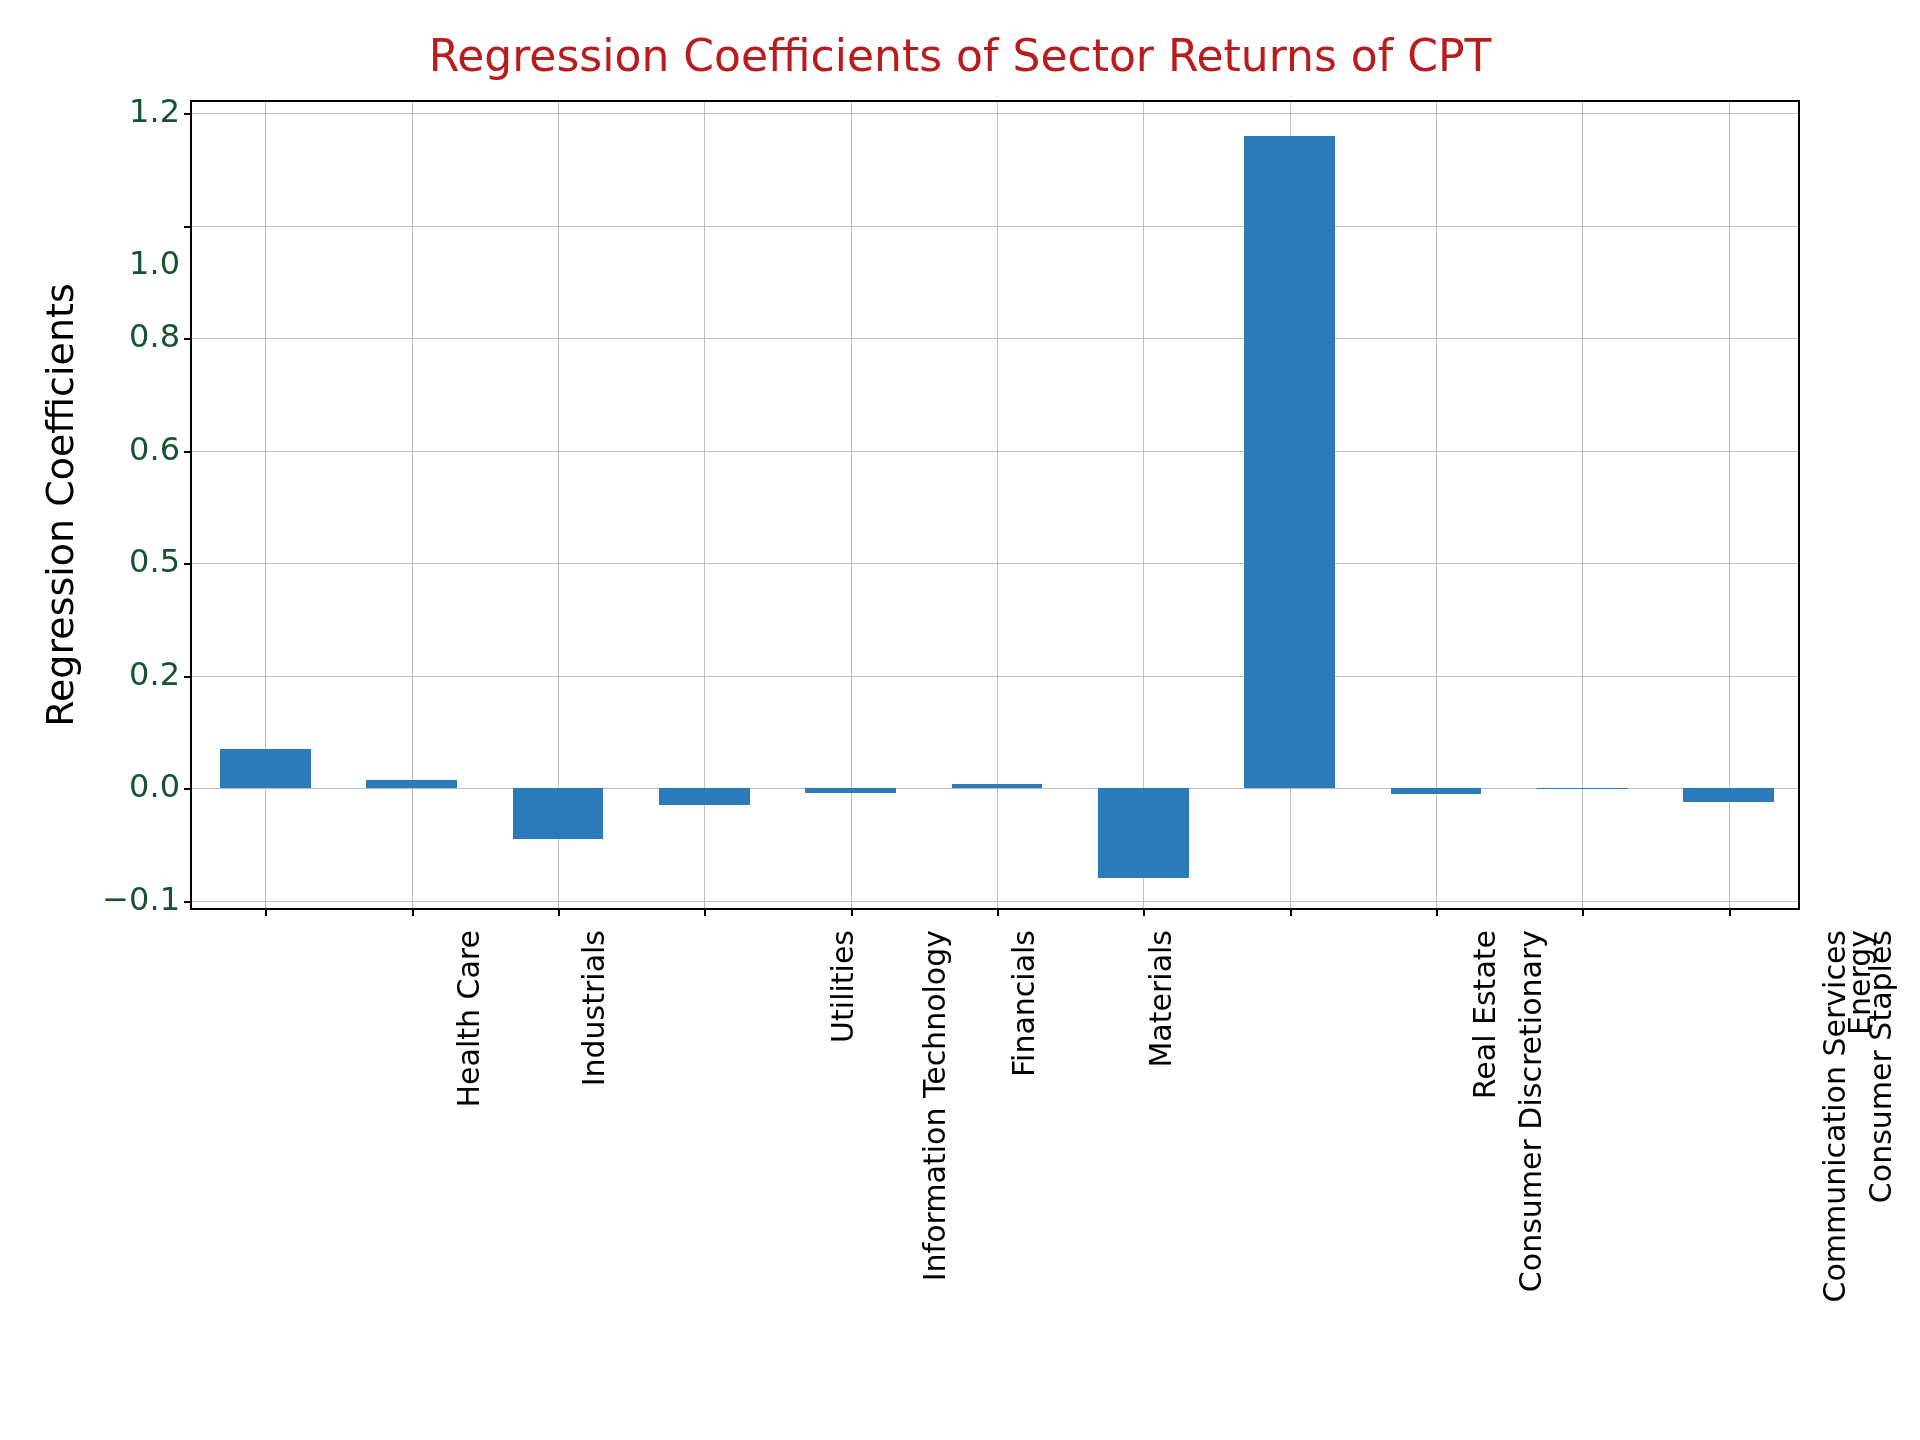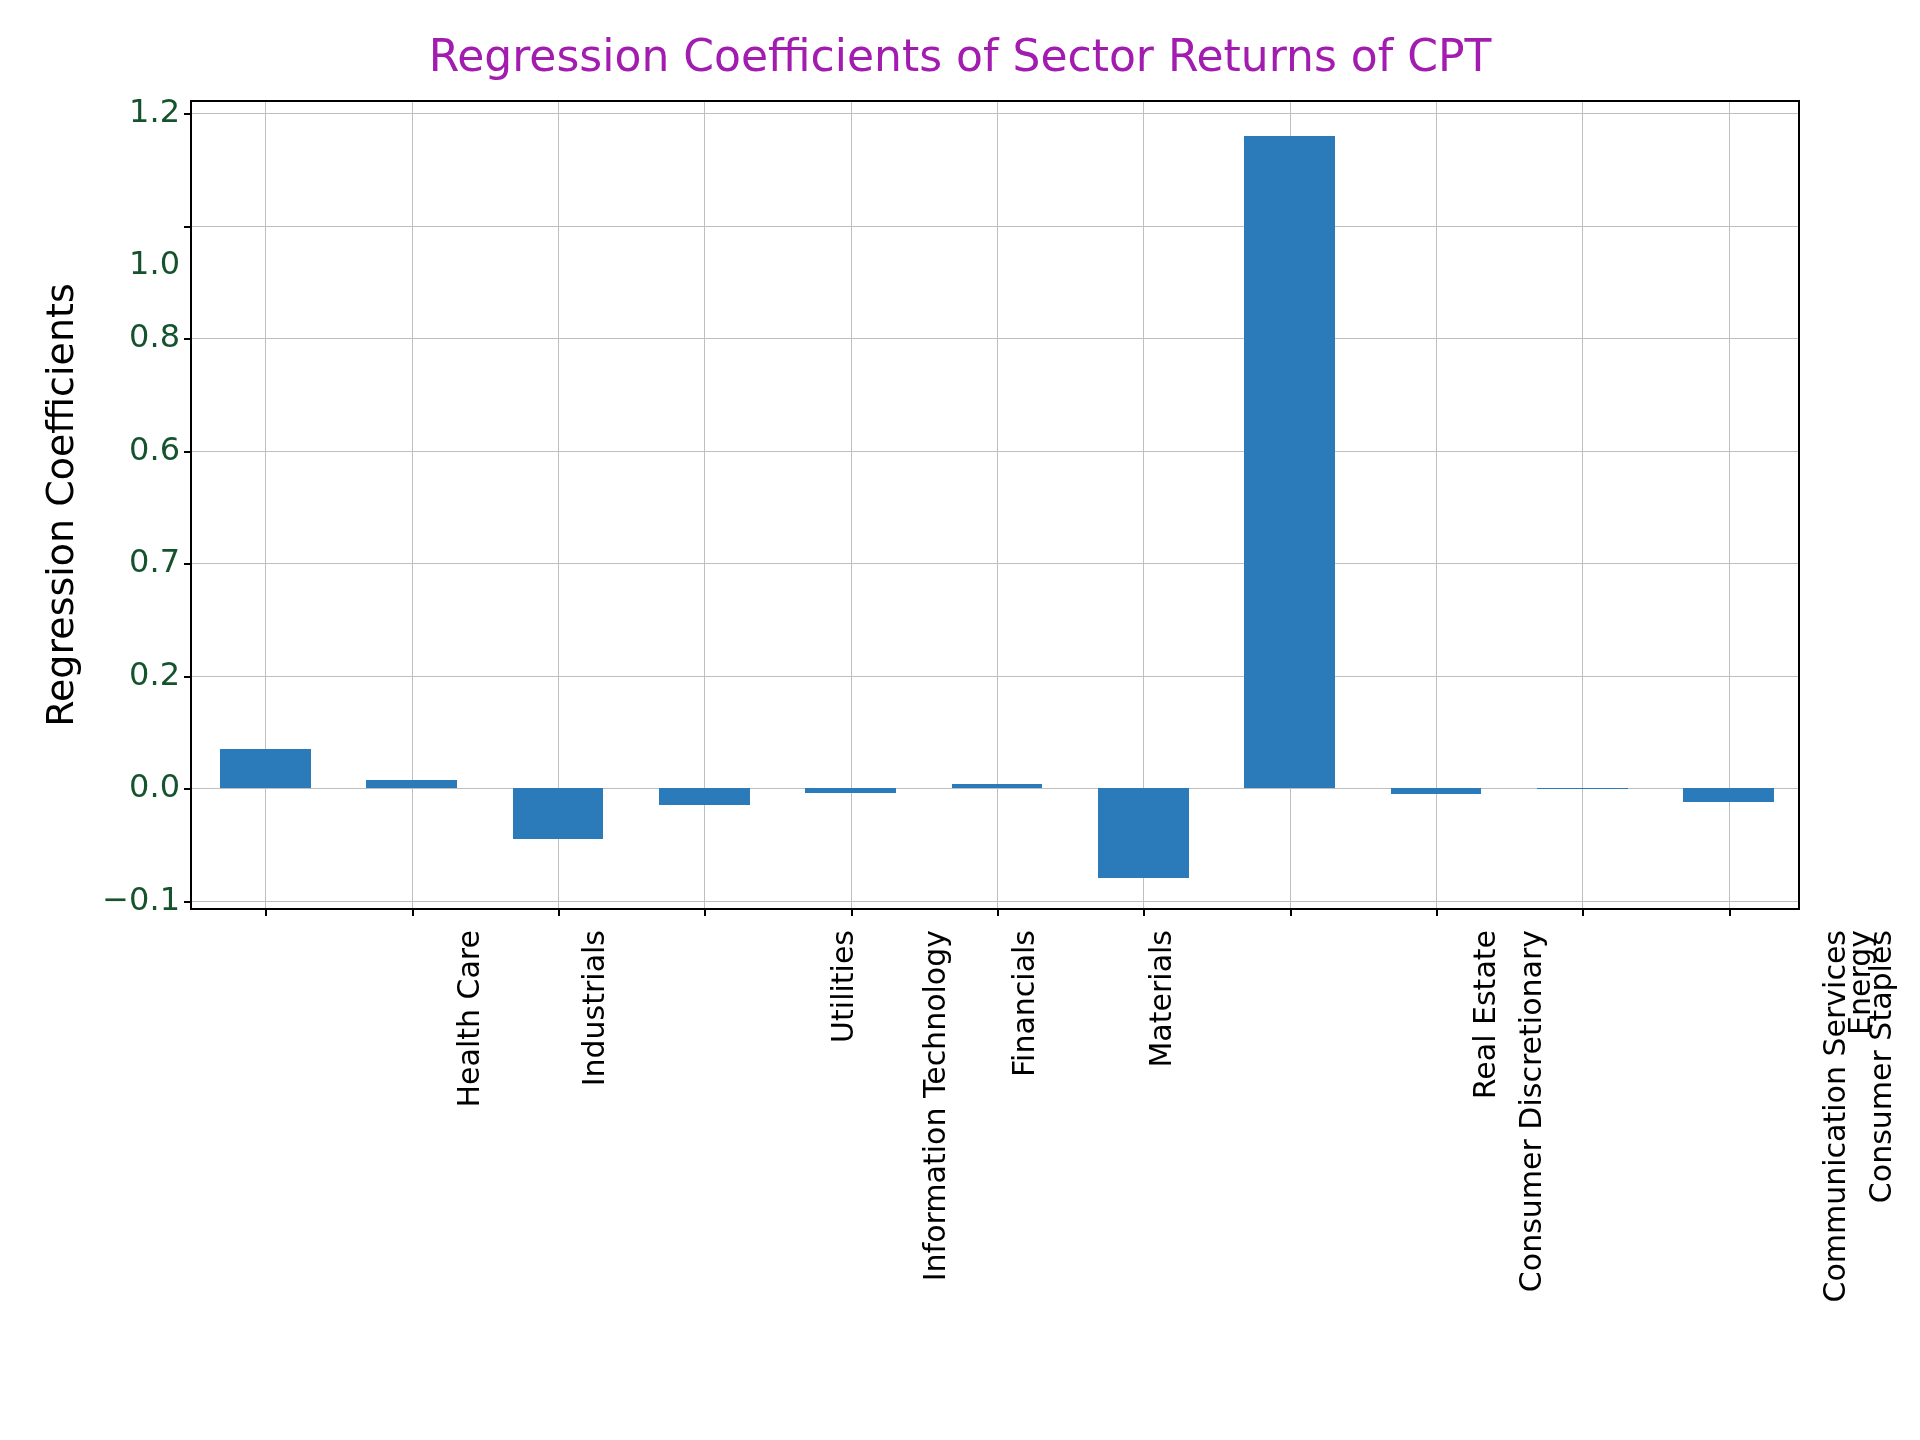--- a/index.html
+++ b/index.html
@@ -17,21 +17,21 @@
     height: 1440px;
   }
   .title {
     position: absolute;
     top: 30px;
     left: 0;
     width: 100%;
     text-align: center;
     font-size: 44px;
     font-weight: 400;
-    color: #a21caf;
+    color: #b91c1c;
   }
   .plot-area {
     position: absolute;
     left: 190px;
     top: 100px;
     width: 1610px;
     height: 810px;
     border: 2px solid #000;
     box-sizing: border-box;
   }
@@ -162,21 +162,21 @@
       <div class="xtick-mark" style="left: 1390.45px;"></div>
       <div class="bar" style="left: 1345.08px; width: 90.7455px; top: 686.25px; height: 0.5px; background: rgb(43, 123, 186);"></div>
       <div class="gridline-v" style="left: 1536.82px;"></div>
       <div class="xtick-mark" style="left: 1536.82px;"></div>
       <div class="bar" style="left: 1491.45px; width: 90.7455px; top: 686.25px; height: 14.0625px; background: rgb(43, 123, 186);"></div>
     </div>
 
 <div class="ytick-label" style="top: 898.75px;">−0.1</div>
     <div class="ytick-label" style="top: 786.25px;">0.0</div>
     <div class="ytick-label" style="top: 673.75px;">0.2</div>
-    <div class="ytick-label" style="top: 561.25px;">0.7</div>
+    <div class="ytick-label" style="top: 561.25px;">0.5</div>
     <div class="ytick-label" style="top: 448.75px;">0.6</div>
     <div class="ytick-label" style="top: 336.25px;">0.8</div>
     <div class="ytick-label" style="top: 223.75px; margin-top: 39px;">1.0</div>
     <div class="ytick-label" style="top: 111.25px;">1.2</div>
     <div class="xtick-label" style="left: 273.182px; top: 930px;">Health Care</div>
     <div class="xtick-label" style="left: 419.545px; top: 930px;">Industrials</div>
     <div class="xtick-label" style="left: 565.909px; top: 930px;">Information Technology</div>
     <div class="xtick-label" style="left: 712.273px; top: 930px;">Utilities</div>
     <div class="xtick-label" style="left: 858.636px; top: 930px;">Financials</div>
     <div class="xtick-label" style="left: 1005px; top: 930px;">Materials</div>

